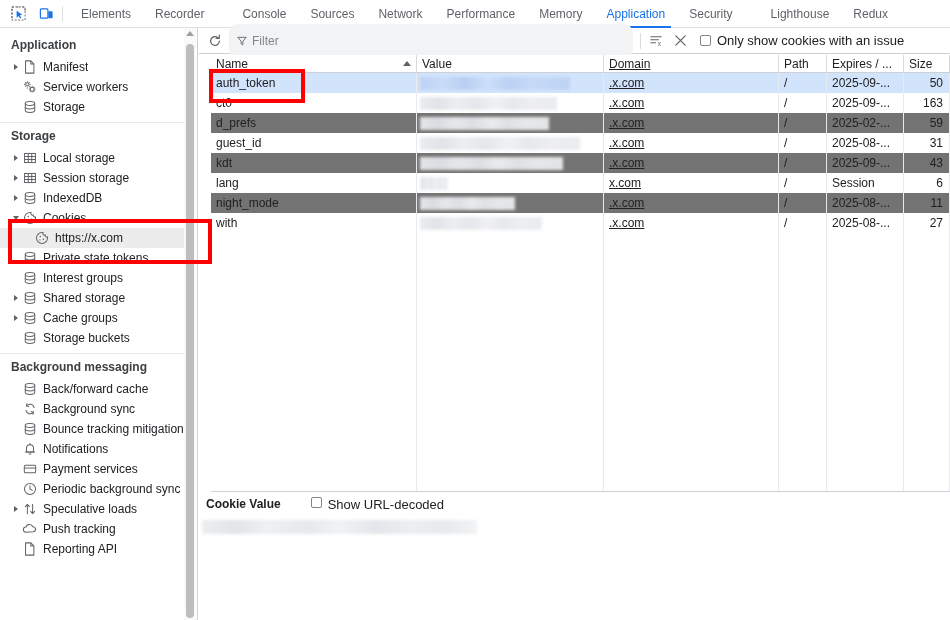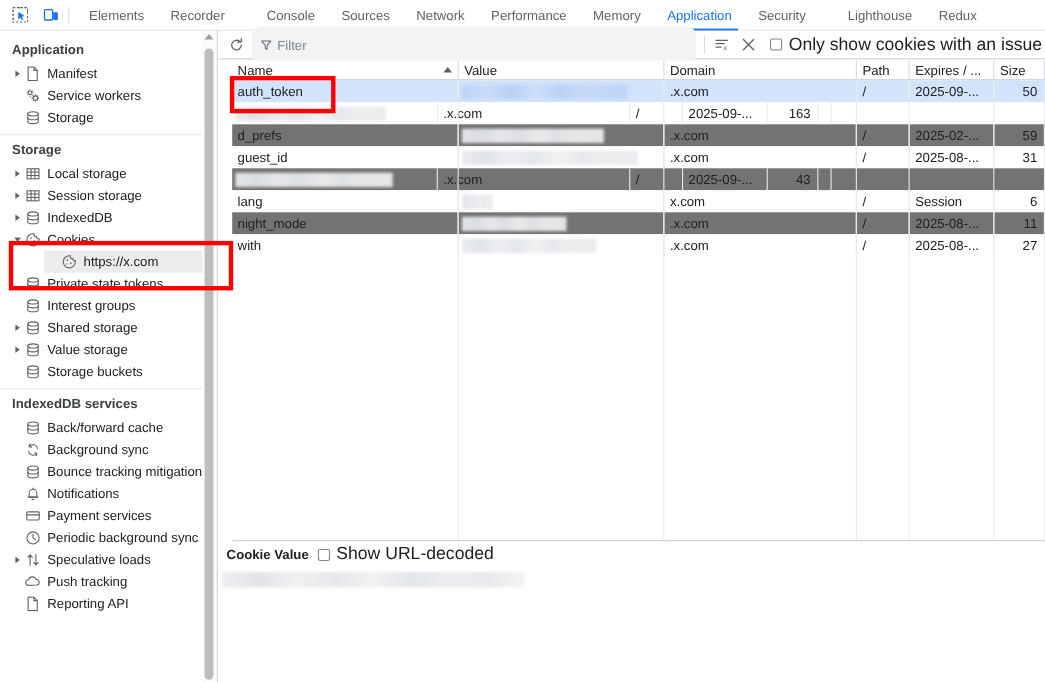--- a/index.html
+++ b/index.html
@@ -82,21 +82,21 @@
     border-right: 3.5px solid transparent;
     border-top: 4px solid #5f6368;
     border-bottom: 0;
   }
   .sicon {
     width: 17px; flex: 0 0 17px;
     display: flex; align-items: center; justify-content: center;
     margin-right: 5px;
   }
   .slabel { overflow: hidden; }
-  .indent-1 { padding-left: 3px; margin-left: 40px; }
+  .indent-1 { padding-left: 22px; }
 
   .side-scroll {
     position: absolute; top: 0; right: 1px;
     width: 12px; height: 592px; background: #fafafa;
   }
   .side-scroll .thumb {
     position: absolute; top: 16px; left: 2px;
     width: 8px; height: 574px;
     background: #bdbdbd; border-radius: 4px;
   }
@@ -139,21 +139,21 @@
     margin-right: 6px;
   }
   .filter-box .ph { color: #80868b; font-size: 12px; margin-left: 5px; }
   .tool-sep { width: 1px; height: 16px; background: #dadce0; margin: 0 5px 0 1px; }
   .chk-wrap { display: flex; align-items: center; margin-left: 6px; }
   .chkbox {
     width: 11px; height: 11px;
     border: 1px solid #80868b; border-radius: 2px;
     background: #fff; margin-right: 6px;
   }
-  .chk-label { font-size: 16px; color: #202124; white-space: nowrap; }
+  .chk-label { font-size: 13px; color: #202124; white-space: nowrap; }
 
   
   .grid {
     position: absolute; top: 27px; left: 0;
     width: 751px; height: 437px;
     overflow: hidden;
     border-bottom: 1px solid #cdd0d4;
     margin-left: 12px;
   }
   .grid-head {
@@ -181,21 +181,21 @@
   .gc {
     font-size: 12px; color: #202124;
     padding-left: 5px; line-height: 20px;
     border-right: 1px solid #e8eaed;
     overflow: hidden; white-space: nowrap;
     position: relative;
   }
   .gc.num { text-align: right; padding-right: 6px; padding-left: 0; }
   .c-name  { flex: 0 0 206px; }
   .c-value { flex: 0 0 187px; }
-  .c-domain{ flex: 0 0 175px; }
+  .c-domain{ flex: 0 0 175px; text-decoration: underline; }
   .c-path  { flex: 0 0 48px; }
   .c-exp   { flex: 0 0 77px; }
   .c-size  { flex: 0 0 46px; }
   .c-http  { flex: 0 0 12px; }
 
   .blur {
     position: absolute; left: 3px; top: 4px;
     height: 13px;
     background: linear-gradient(90deg,#e9ebee 0%,#dfe2e6 14%,#eceef1 27%,#e2e5e9 41%,
       #f0f1f3 55%,#e4e7ea 68%,#edeef0 82%,#e8eaed 100%);
@@ -217,21 +217,21 @@
   .cookiepane {
     position: absolute; left: 0; top: 465px;
     width: 751px; height: 127px;
     background: #ffffff;
   }
   .cp-head {
     display: flex; align-items: center;
     height: 22px; padding-left: 7px;
   }
   .cp-title { font-size: 12px; font-weight: bold; color: #202124; }
-  .cp-chk { display: flex; align-items: center; margin-left: 8px; }
+  .cp-chk { display: flex; margin-left: 30px; }
   .cp-blur {
     margin: 5px 0 0 3px;
     width: 275px; height: 14px;
     background: linear-gradient(90deg,#eceef0 0%,#e2e4e8 12%,#eff0f2 24%,#e6e8eb 38%,
       #f1f2f4 50%,#e3e6ea 63%,#edeef1 76%,#e7e9ec 88%,#f2f3f5 100%);
     filter: blur(1.6px);
   }
 
   svg { display: block; }
 </style>
@@ -414,35 +414,35 @@
         <span class="arrow">
           <i></i>
         </span>
         <span class="sicon">
           <svg width="14" height="14" viewBox="0 0 16 16">
             <ellipse cx="8" cy="4" rx="5.4" ry="2.2" stroke="#5f6368" fill="none" stroke-width="1.15"></ellipse>
             <path d="M2.6 4v8c0 1.2 2.4 2.2 5.4 2.2s5.4-1 5.4-2.2V4" stroke="#5f6368" fill="none" stroke-width="1.15"></path>
             <path d="M2.6 8c0 1.2 2.4 2.2 5.4 2.2s5.4-1 5.4-2.2" stroke="#5f6368" fill="none" stroke-width="1.15"></path>
           </svg>
         </span>
-        <span class="slabel">Value storage</span>
+        <span class="slabel">Cache groups</span>
       </div>
       <div class="side-item">
         <span class="arrow"></span>
         <span class="sicon">
           <svg width="14" height="14" viewBox="0 0 16 16">
             <ellipse cx="8" cy="4" rx="5.4" ry="2.2" stroke="#5f6368" fill="none" stroke-width="1.15"></ellipse>
             <path d="M2.6 4v8c0 1.2 2.4 2.2 5.4 2.2s5.4-1 5.4-2.2V4" stroke="#5f6368" fill="none" stroke-width="1.15"></path>
             <path d="M2.6 8c0 1.2 2.4 2.2 5.4 2.2s5.4-1 5.4-2.2" stroke="#5f6368" fill="none" stroke-width="1.15"></path>
           </svg>
         </span>
         <span class="slabel">Storage buckets</span>
       </div>
       <div class="side-divider"></div>
-      <div class="side-group-title">IndexedDB services</div>
+      <div class="side-group-title">Background messaging</div>
       <div class="side-item">
         <span class="arrow"></span>
         <span class="sicon">
           <svg width="14" height="14" viewBox="0 0 16 16">
             <ellipse cx="8" cy="4" rx="5.4" ry="2.2" stroke="#5f6368" fill="none" stroke-width="1.15"></ellipse>
             <path d="M2.6 4v8c0 1.2 2.4 2.2 5.4 2.2s5.4-1 5.4-2.2V4" stroke="#5f6368" fill="none" stroke-width="1.15"></path>
             <path d="M2.6 8c0 1.2 2.4 2.2 5.4 2.2s5.4-1 5.4-2.2" stroke="#5f6368" fill="none" stroke-width="1.15"></path>
           </svg>
         </span>
         <span class="slabel">Back/forward cache</span>
@@ -590,20 +590,21 @@
           <div class="gc c-value">
             <div class="blur" style="width: 150px;"></div>
           </div>
           <div class="gc c-domain">.x.com</div>
           <div class="gc c-path">/</div>
           <div class="gc c-exp">2025-09-...</div>
           <div class="gc c-size num">50</div>
           <div class="gc c-http"></div>
         </div>
         <div class="grow even">
+          <div class="gc c-name">ct0</div>
           <div class="gc c-value">
             <div class="blur" style="width: 137px;"></div>
           </div>
           <div class="gc c-domain">.x.com</div>
           <div class="gc c-path">/</div>
           <div class="gc c-exp">2025-09-...</div>
           <div class="gc c-size num">163</div>
           <div class="gc c-http"></div>
         </div>
         <div class="grow odd">
@@ -622,20 +623,21 @@
           <div class="gc c-value">
             <div class="blur" style="width: 160px;"></div>
           </div>
           <div class="gc c-domain">.x.com</div>
           <div class="gc c-path">/</div>
           <div class="gc c-exp">2025-08-...</div>
           <div class="gc c-size num">31</div>
           <div class="gc c-http"></div>
         </div>
         <div class="grow odd">
+          <div class="gc c-name">kdt</div>
           <div class="gc c-value">
             <div class="blur" style="width: 143px;"></div>
           </div>
           <div class="gc c-domain">.x.com</div>
           <div class="gc c-path">/</div>
           <div class="gc c-exp">2025-09-...</div>
           <div class="gc c-size num">43</div>
           <div class="gc c-http"></div>
         </div>
         <div class="grow even">

